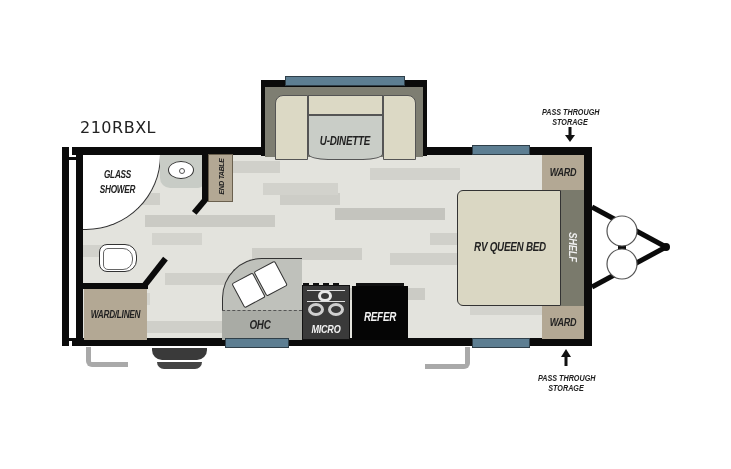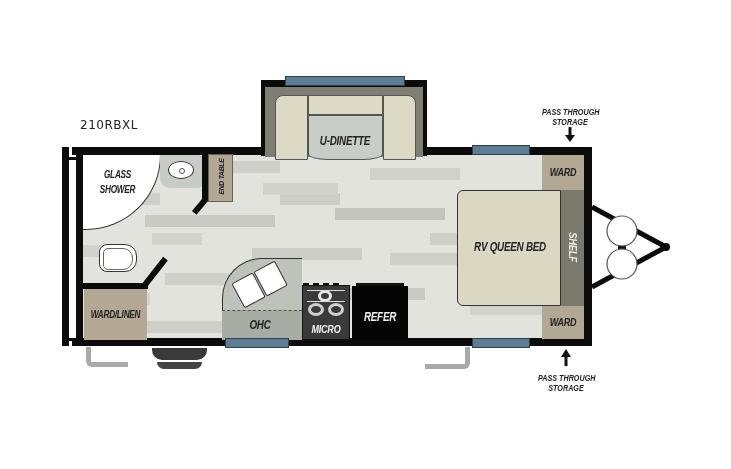--- a/index.html
+++ b/index.html
@@ -3,21 +3,21 @@
 <meta charset="utf-8">
 <style>
   html, body { margin:0; padding:0; background:#ffffff; }
   body { width:731px; height:469px; position:relative; overflow:hidden;
          font-family:"Liberation Sans", sans-serif; }
   .abs { position:absolute; }
   .lbl { position:absolute; font-family:"Liberation Sans", sans-serif; font-weight:bold;
          font-style:italic; color:#222; text-align:center; letter-spacing:-0.3px;
          transform:scaleX(0.82); transform-origin:center; white-space:nowrap; }
   .model { position:absolute; left:80px; top:118px; font-family:"DejaVu Sans", sans-serif;
-           font-size:12px; color:#222; letter-spacing:0.5px; }
+           font-size:16px; color:#222; letter-spacing:0.5px; }
   .wall { position:absolute; background:#0b0b0b; }
   .win { position:absolute; background:#5d7e92; border:1px solid #2f3f49; box-sizing:border-box; }
   .floor { position:absolute; background:#e3e3dd; overflow:hidden; }
   .plank { position:absolute; height:12px; }
   .ward { position:absolute; background:#b3a894; }
   .note { position:absolute; font-family:"Liberation Sans", sans-serif; font-weight:bold;
           font-style:italic; font-size:9px; line-height:10px; color:#222; text-align:center;
           transform:scaleX(0.8); white-space:nowrap; }
 </style>
 </head>

